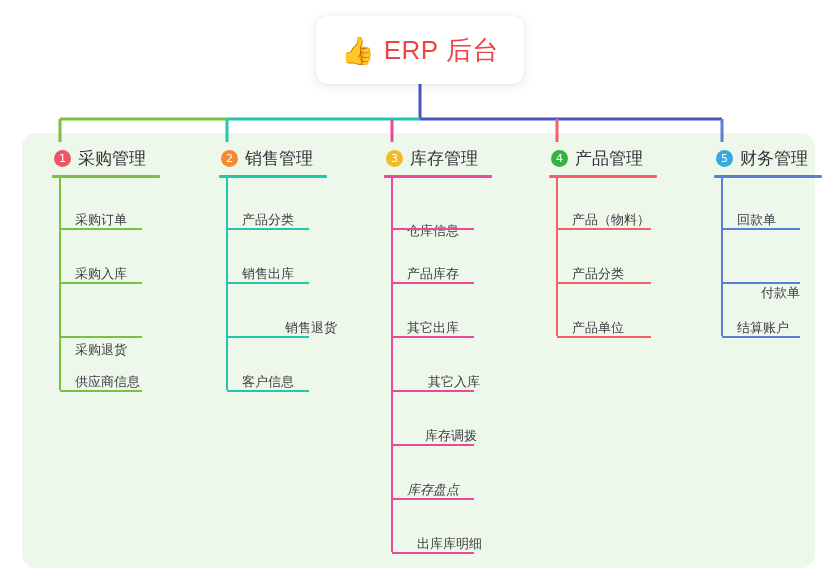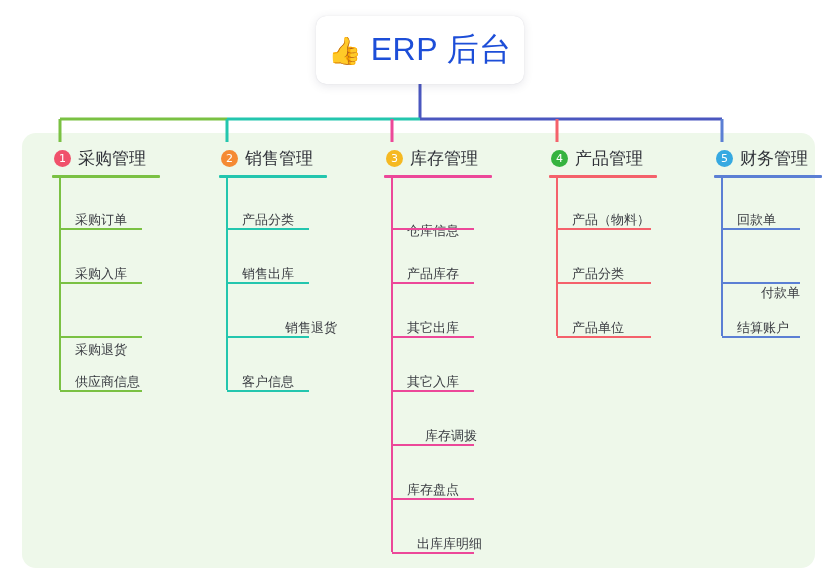--- a/index.html
+++ b/index.html
@@ -46,22 +46,22 @@
     justify-content: center;
     gap: 9px;
   }
   #root-emoji {
     font-family: "DejaVu Sans", sans-serif;
     font-size: 27px;
     line-height: 1;
     color: #f4b942;
   }
   #root-title {
-    font-size: 32px;
-    color: #1d4ed8;
+    font-size: 26px;
+    color: #ef4444;
     letter-spacing: 0.5px;
     white-space: nowrap;
   }
 
   
   #wires {
     position: absolute;
     left: 0;
     top: 0;
     width: 839px;
@@ -195,25 +195,25 @@
     <div class="leaf-line" style="left: 227px; top: 336px; width: 82px; background: rgb(35, 198, 174);"></div>
     <div class="leaf" style="left: 242px; top: 373px;">客户信息</div>
     <div class="leaf-line" style="left: 227px; top: 390px; width: 82px; background: rgb(35, 198, 174);"></div>
     <div class="branch-underline" style="left: 384px; top: 175px; width: 108px; background: rgb(236, 72, 153);"></div>
     <div class="leaf" style="left: 407px; top: 204px; margin-top: 18px;">仓库信息</div>
     <div class="leaf-line" style="left: 392px; top: 228px; width: 82px; background: rgb(236, 72, 153);"></div>
     <div class="leaf" style="left: 407px; top: 265px;">产品库存</div>
     <div class="leaf-line" style="left: 392px; top: 282px; width: 82px; background: rgb(236, 72, 153);"></div>
     <div class="leaf" style="left: 407px; top: 319px;">其它出库</div>
     <div class="leaf-line" style="left: 392px; top: 336px; width: 82px; background: rgb(236, 72, 153);"></div>
-    <div class="leaf" style="left: 407px; top: 373px; text-align: right;">其它入库</div>
+    <div class="leaf" style="left: 428px; top: 373px; text-align: right;">其它入库</div>
     <div class="leaf-line" style="left: 392px; top: 390px; width: 82px; background: rgb(236, 72, 153);"></div>
     <div class="leaf" style="left: 407px; top: 427px; margin-left: 18px;">库存调拨</div>
     <div class="leaf-line" style="left: 392px; top: 444px; width: 82px; background: rgb(236, 72, 153);"></div>
-    <div class="leaf" style="left: 407px; top: 481px;">库存盘点</div>
+    <div class="leaf" style="left: 407px; top: 481px; font-style: italic;">库存盘点</div>
     <div class="leaf-line" style="left: 392px; top: 498px; width: 82px; background: rgb(236, 72, 153);"></div>
     <div class="leaf" style="left: 417px; top: 535px;">出库库明细</div>
     <div class="leaf-line" style="left: 392px; top: 552px; width: 82px; background: rgb(236, 72, 153);"></div>
     <div class="branch-underline" style="left: 549px; top: 175px; width: 108px; background: rgb(244, 97, 107);"></div>
     <div class="leaf" style="left: 572px; top: 211px;">产品（物料）</div>
     <div class="leaf-line" style="left: 557px; top: 228px; width: 94px; background: rgb(244, 97, 107);"></div>
     <div class="leaf" style="left: 572px; top: 265px;">产品分类</div>
     <div class="leaf-line" style="left: 557px; top: 282px; width: 94px; background: rgb(244, 97, 107);"></div>
     <div class="leaf" style="left: 572px; top: 319px;">产品单位</div>
     <div class="leaf-line" style="left: 557px; top: 336px; width: 94px; background: rgb(244, 97, 107);"></div>

